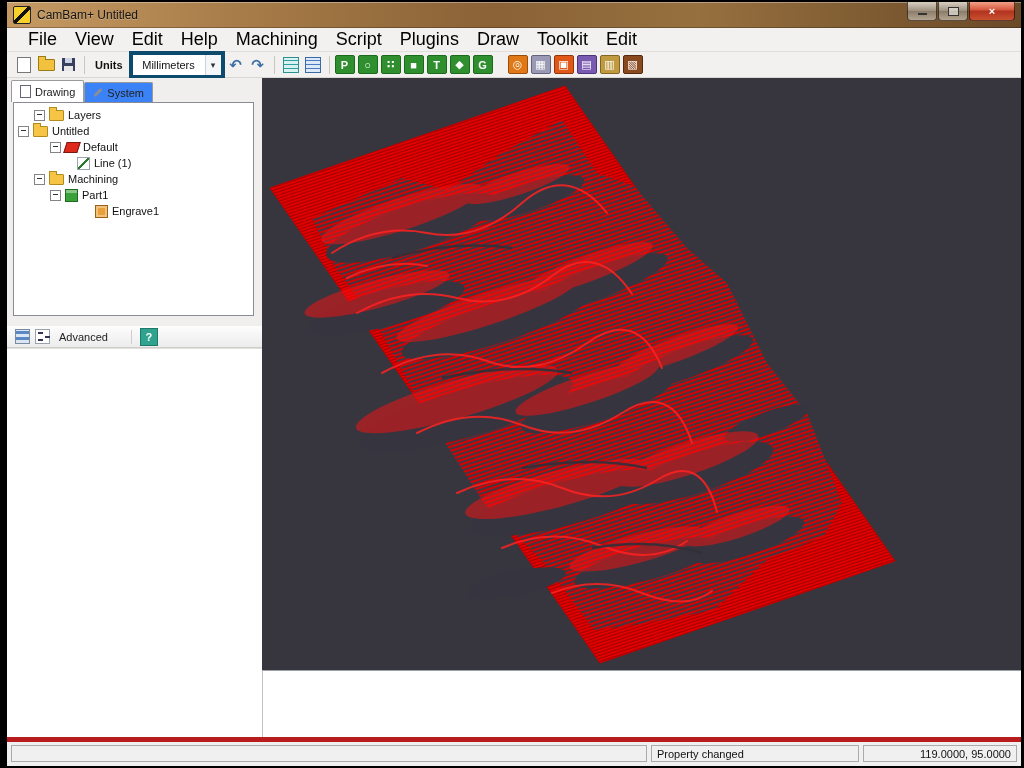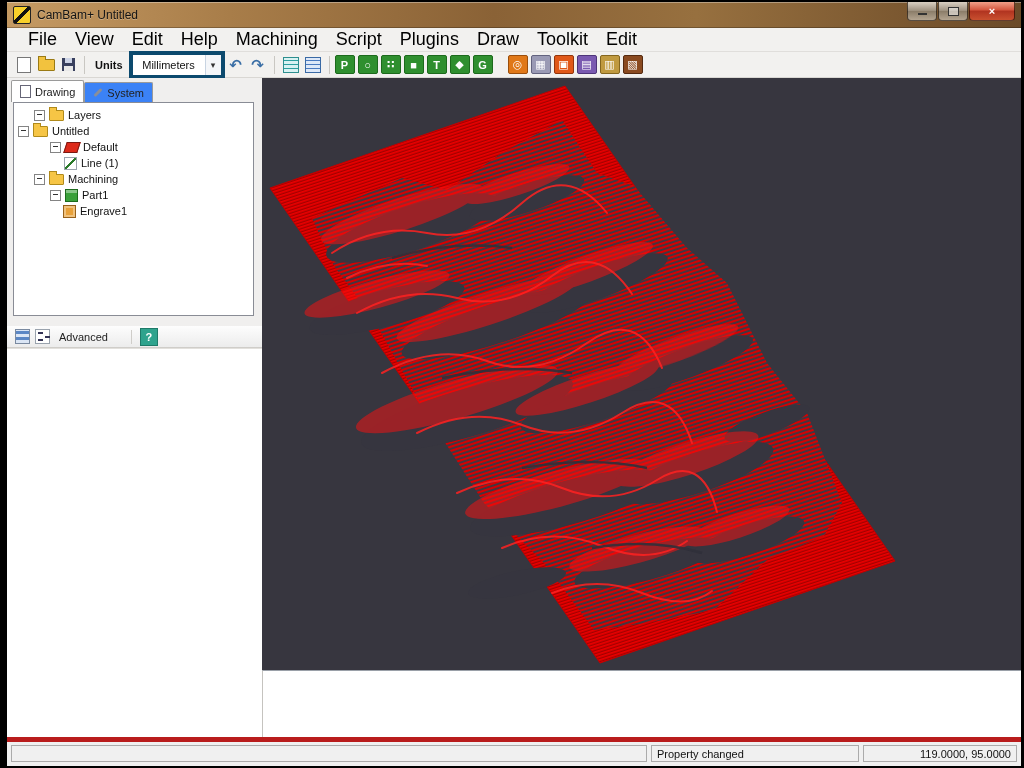--- a/index.html
+++ b/index.html
@@ -258,36 +258,36 @@
         <div class="trow" style="padding-left:4px">
           <span class="expander"></span>
           <i class="ticon icon-folder"></i>
           <span>Untitled</span>
         </div>
         <div class="trow" style="padding-left:36px">
           <span class="expander"></span>
           <i class="ticon icon-layer"></i>
           <span>Default</span>
         </div>
-        <div class="trow" style="padding-left:37px">
+        <div class="trow" style="padding-left:50px">
           <span class="exp-spacer"></span>
           <i class="ticon icon-line"></i>
           <span>Line (1)</span>
         </div>
         <div class="trow" style="padding-left:20px">
           <span class="expander"></span>
           <i class="ticon icon-folder"></i>
           <span>Machining</span>
         </div>
         <div class="trow" style="padding-left:36px">
           <span class="expander"></span>
           <i class="ticon icon-part"></i>
           <span>Part1</span>
         </div>
-        <div class="trow" style="padding-left:36px">
+        <div class="trow" style="padding-left:68px">
           <span class="exp-spacer"></span>
           <i class="ticon icon-engrave"></i>
           <span>Engrave1</span>
         </div>
       </div>
 
       <div class="propsbar">
         <span class="pbtn">
               <i class="icon-cat"></i>
             </span>

